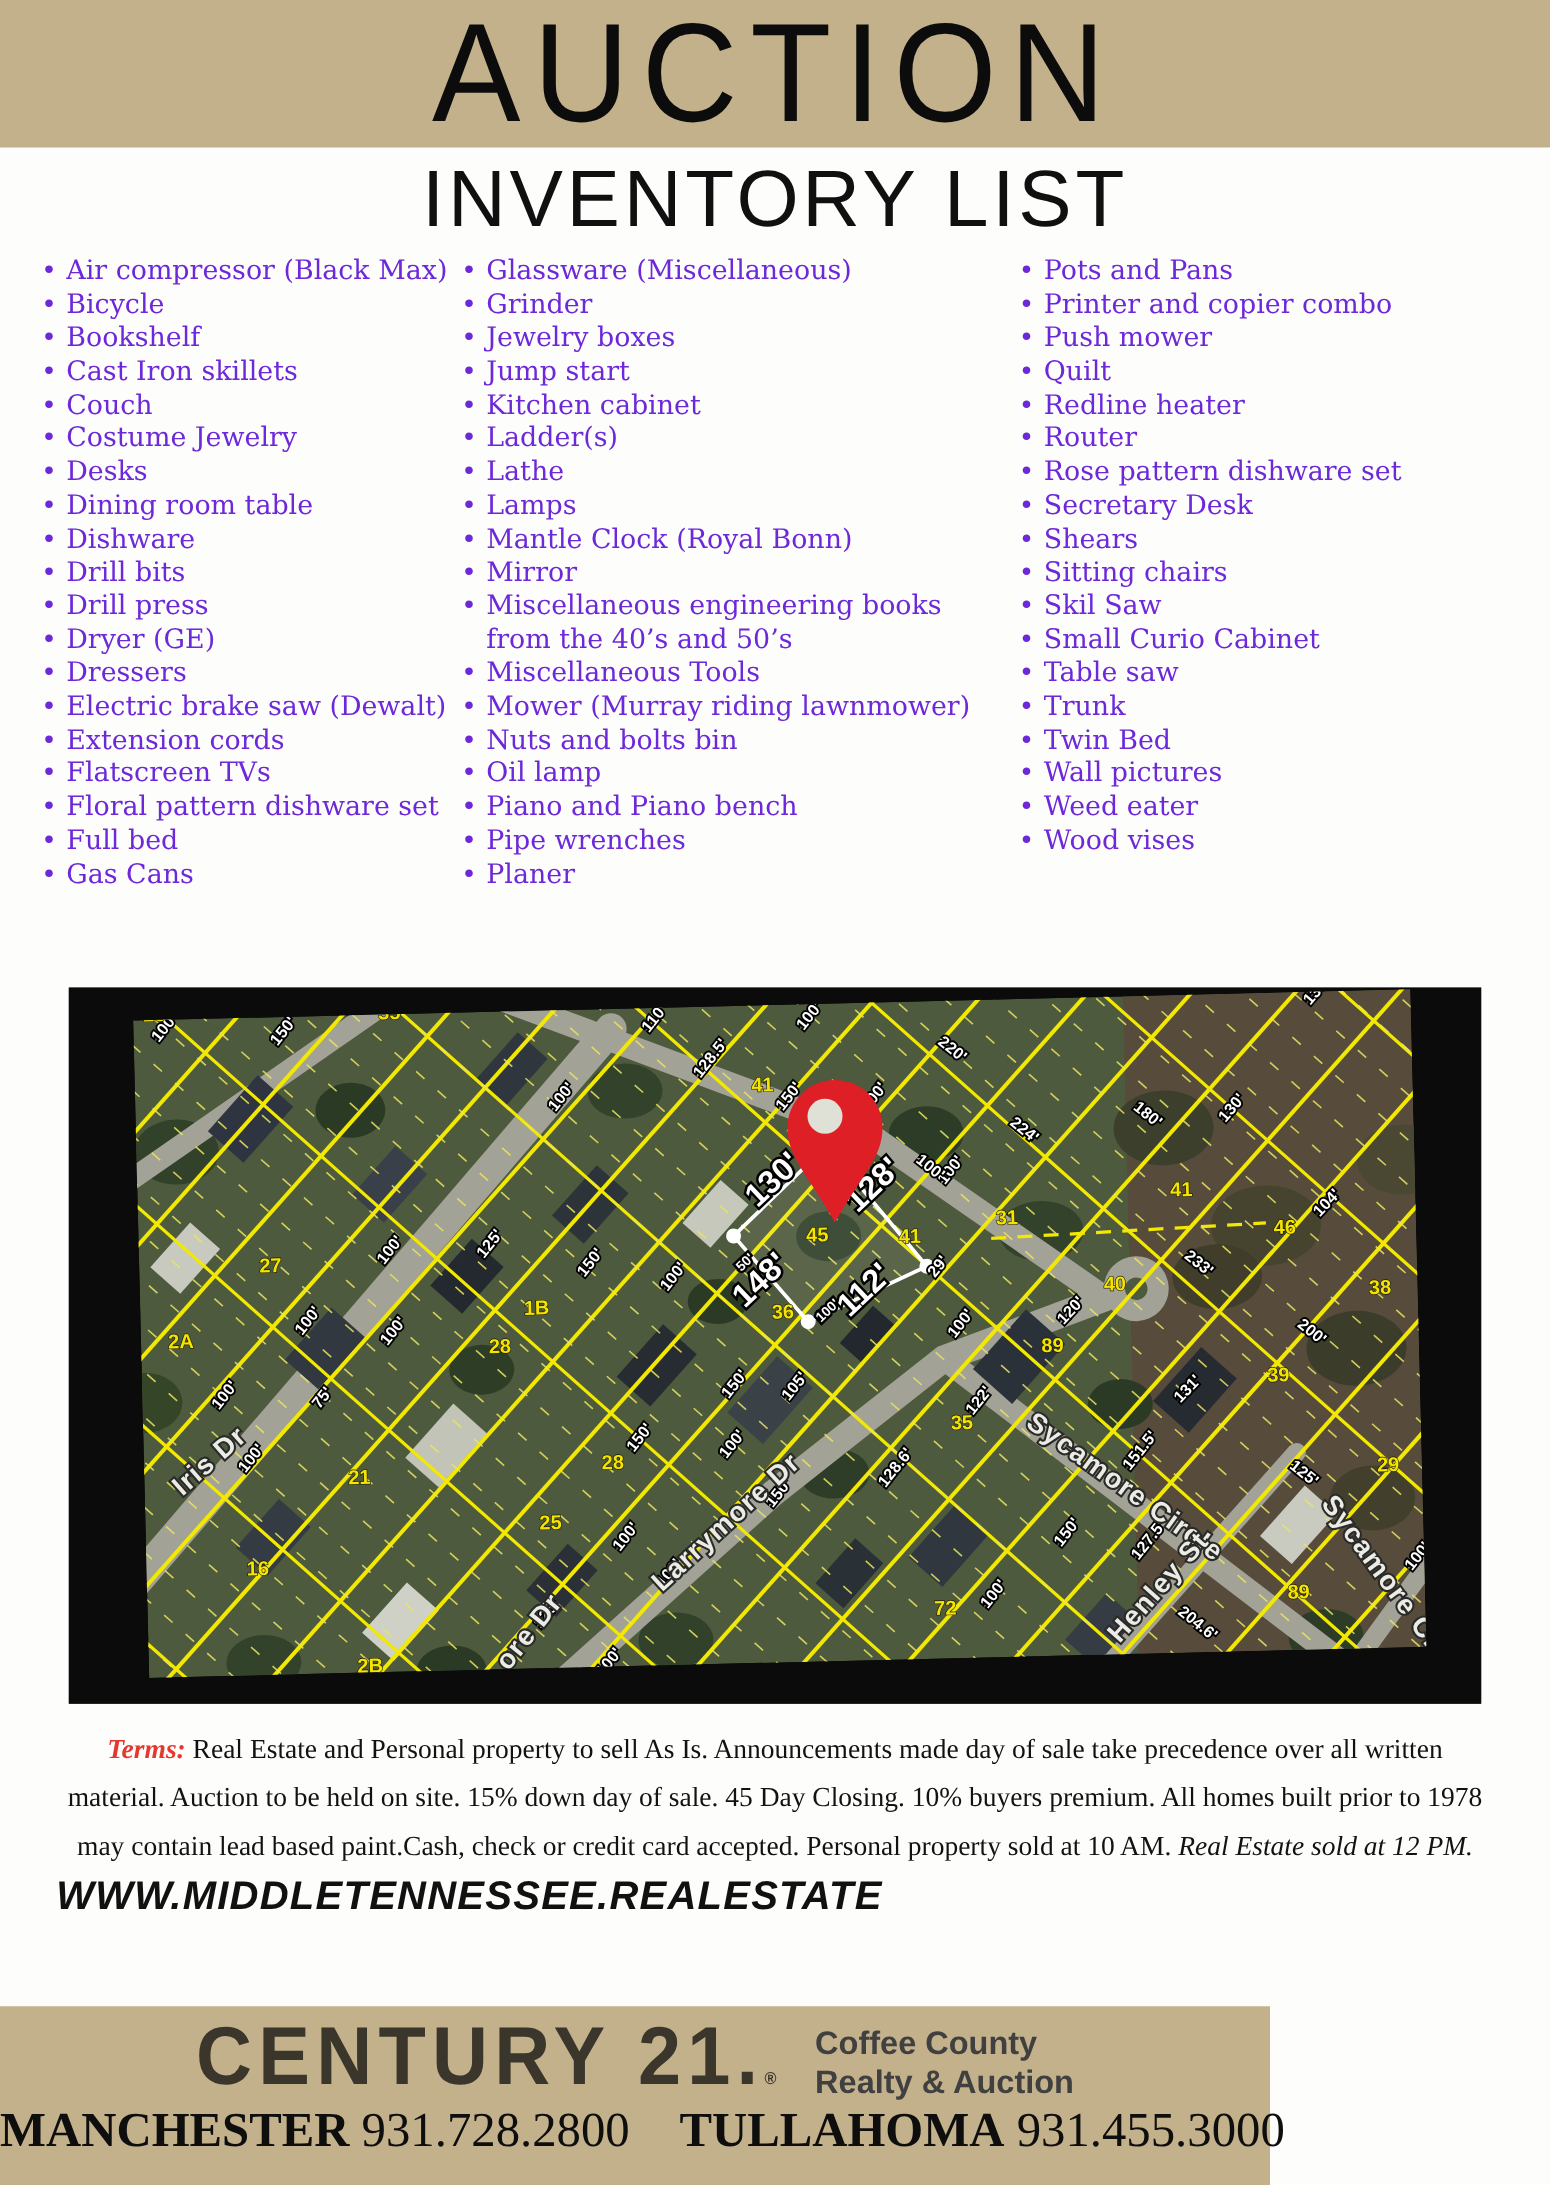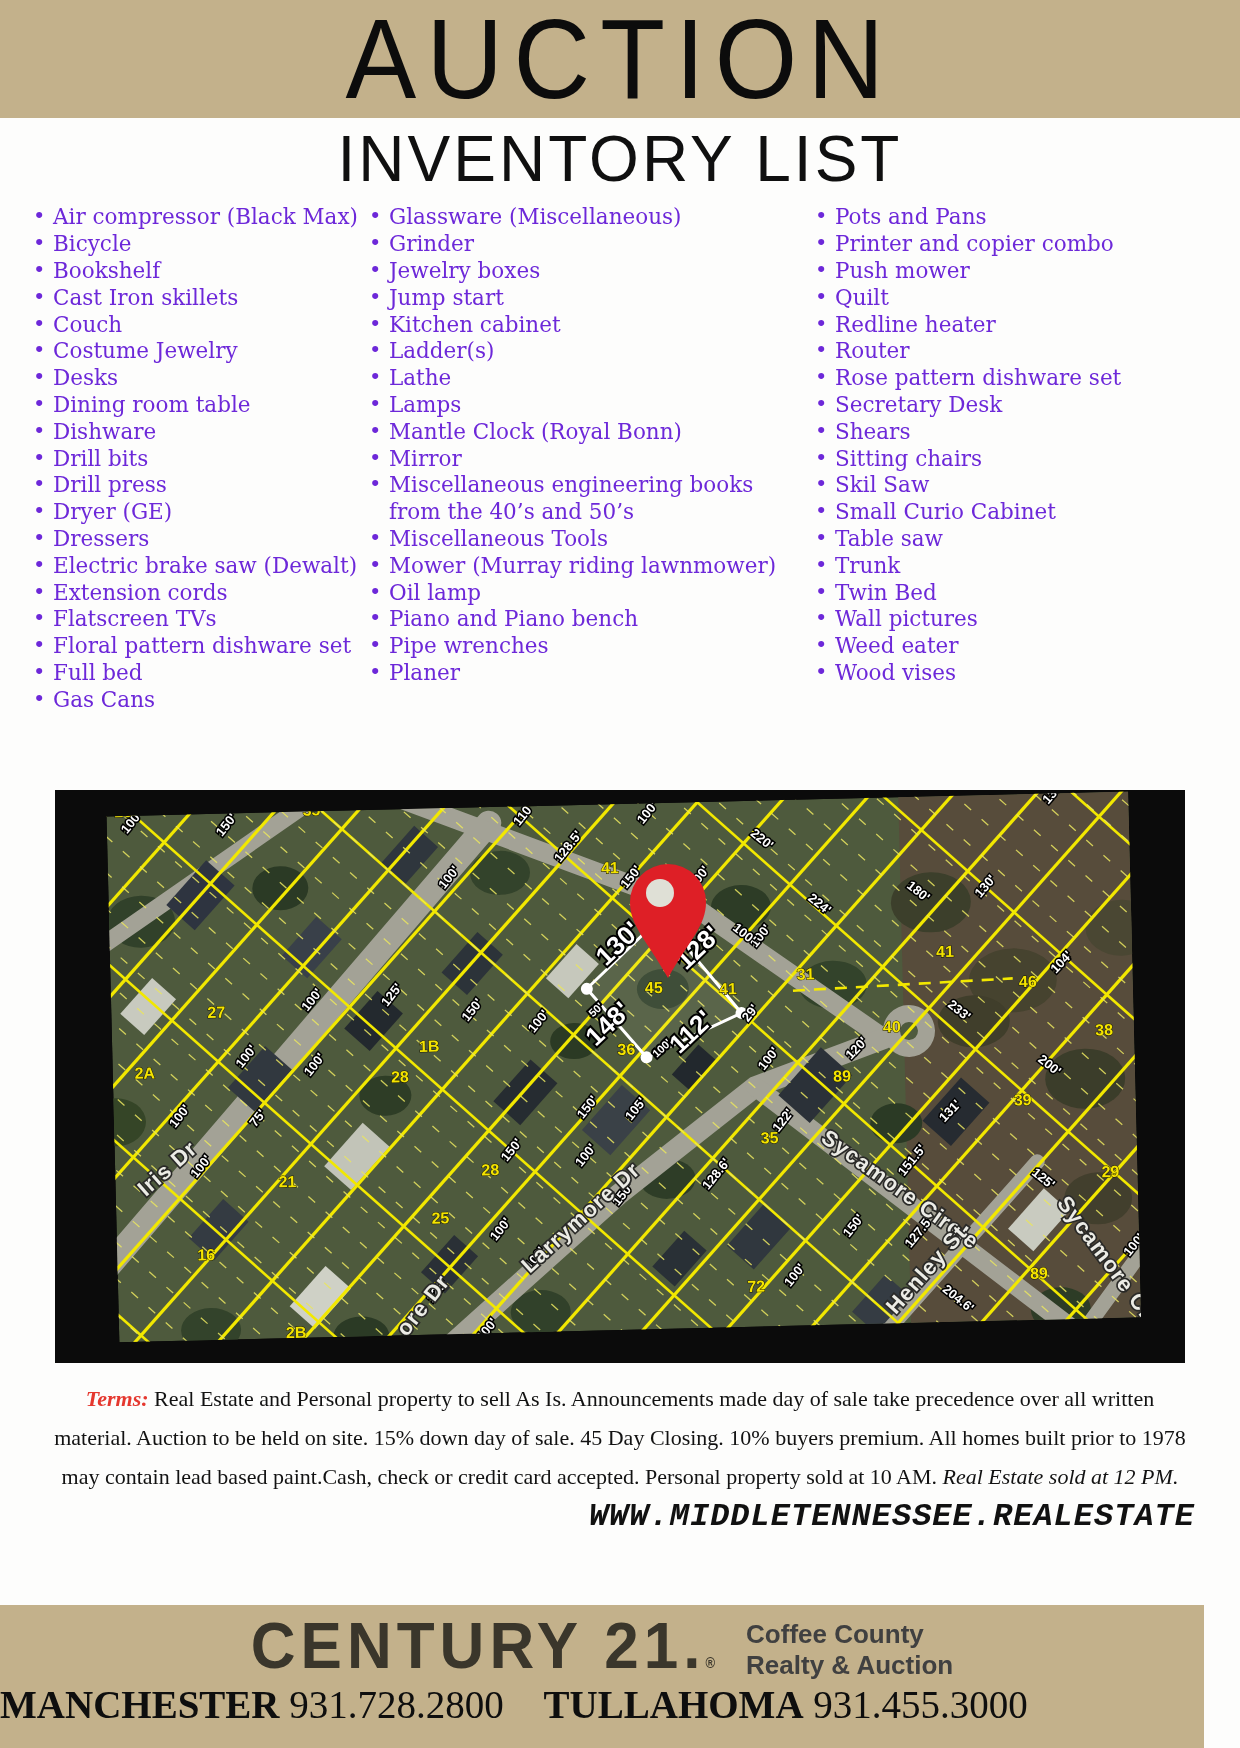--- a/index.html
+++ b/index.html
@@ -31,23 +31,23 @@
        font-family:"Liberation Sans", sans-serif;font-weight:bold;}
   text.hly{fill:#f5e400;stroke:#1a1a00;stroke-width:1px;paint-order:stroke;
        font-family:"Liberation Sans", sans-serif;font-weight:bold;}
   .pA{stroke:#f2e800;stroke-width:3.2px;}
   .pB{stroke:#f2e800;stroke-width:2.6px;}
   .pT{stroke:#e9e560;stroke-width:1.3px;stroke-dasharray:9 14;opacity:.85;}
   .terms{width:1150px;margin:16px auto 0 auto;text-align:center;font-size:22px;line-height:39px;
        font-family:"Liberation Serif", serif;color:#121212;}
   .terms-label{color:#e5382f;font-weight:bold;font-style:italic;}
   .terms-italic{font-style:italic;}
-  .website{width:1150px;margin:2px auto 0 auto;text-align:right;font-size:32px;
-       font-family:Liberation Mono, monospace;font-weight:bold;font-style:italic;color:#111;letter-spacing:1px;}
-  .footer-band{position:absolute;left:0;bottom:0;width:1204px;height:143px;}
+  .website{width:1150px;margin:2px auto 0 auto;text-align:left;font-size:32px;
+       font-family:Liberation Sans, sans-serif;font-weight:bold;font-style:italic;color:#111;letter-spacing:1px;}
+  .footer-band{position:absolute;left:0;bottom:0;width:1016px;height:143px;}
   .brand-row{display:flex;justify-content:center;align-items:flex-start;padding-top:10px;}
   .brand{font-family:"Liberation Sans", sans-serif;font-weight:700;font-size:62px;line-height:1;
        letter-spacing:5px;color:#3a362b;transform:scaleY(1.06);white-space:nowrap;}
   .reg{font-size:13px;vertical-align:baseline;color:#3a362b;}
   .tagline{margin-left:26px;padding-top:4px;font-family:"Liberation Sans", sans-serif;font-weight:700;
        font-size:26px;line-height:1.2;color:#404040;}
   .offices{text-align:left;font-family:"Liberation Serif", serif;font-size:39px;color:#0e0e0e;
        margin-top:1px;white-space:nowrap;}
   .office-name{font-weight:700;}
   .office-gap{display:inline-block;width:30px;}
@@ -89,20 +89,21 @@
       <li>Jump start</li>
       <li>Kitchen cabinet</li>
       <li>Ladder(s)</li>
       <li>Lathe</li>
       <li>Lamps</li>
       <li>Mantle Clock (Royal Bonn)</li>
       <li>Mirror</li>
       <li>Miscellaneous engineering books from the 40’s and 50’s</li>
       <li>Miscellaneous Tools</li>
       <li>Mower (Murray riding lawnmower)</li>
+      <li>Nuts and bolts bin</li>
       <li>Oil lamp</li>
       <li>Piano and Piano bench</li>
       <li>Pipe wrenches</li>
       <li>Planer</li>
     </ul>
   <ul class="col2" id="col2">
       <li>Pots and Pans</li>
       <li>Printer and copier combo</li>
       <li>Push mower</li>
       <li>Quilt</li>

